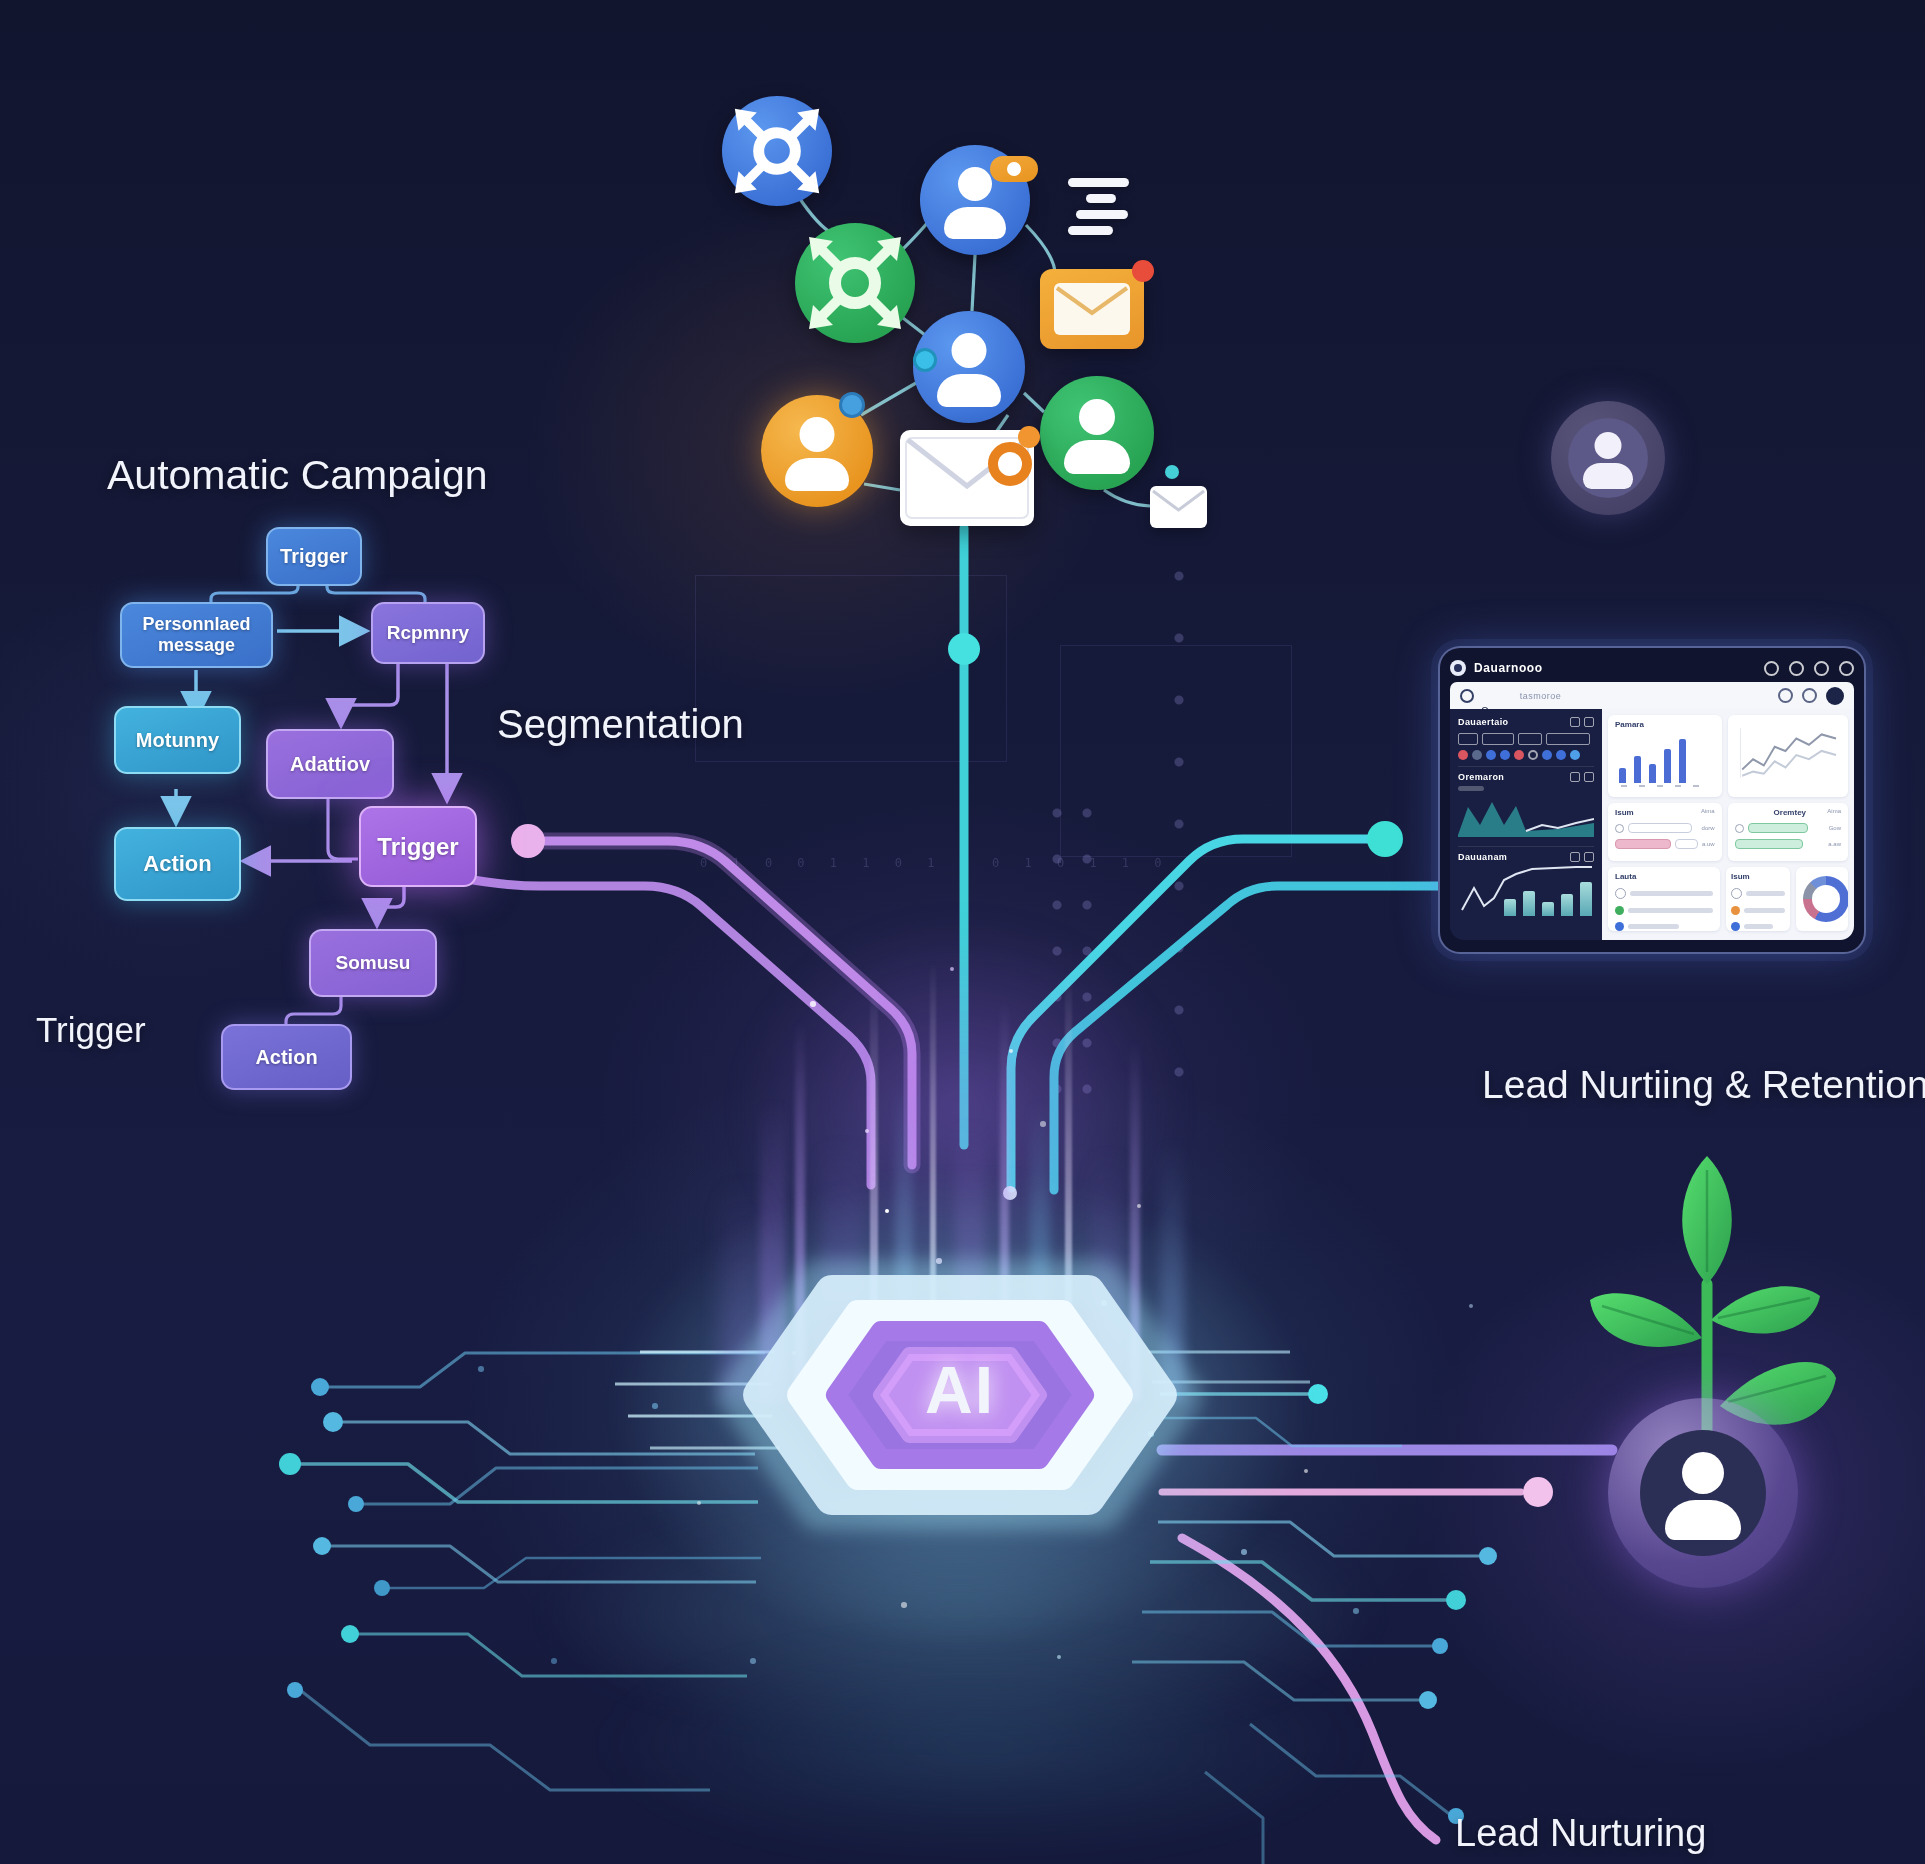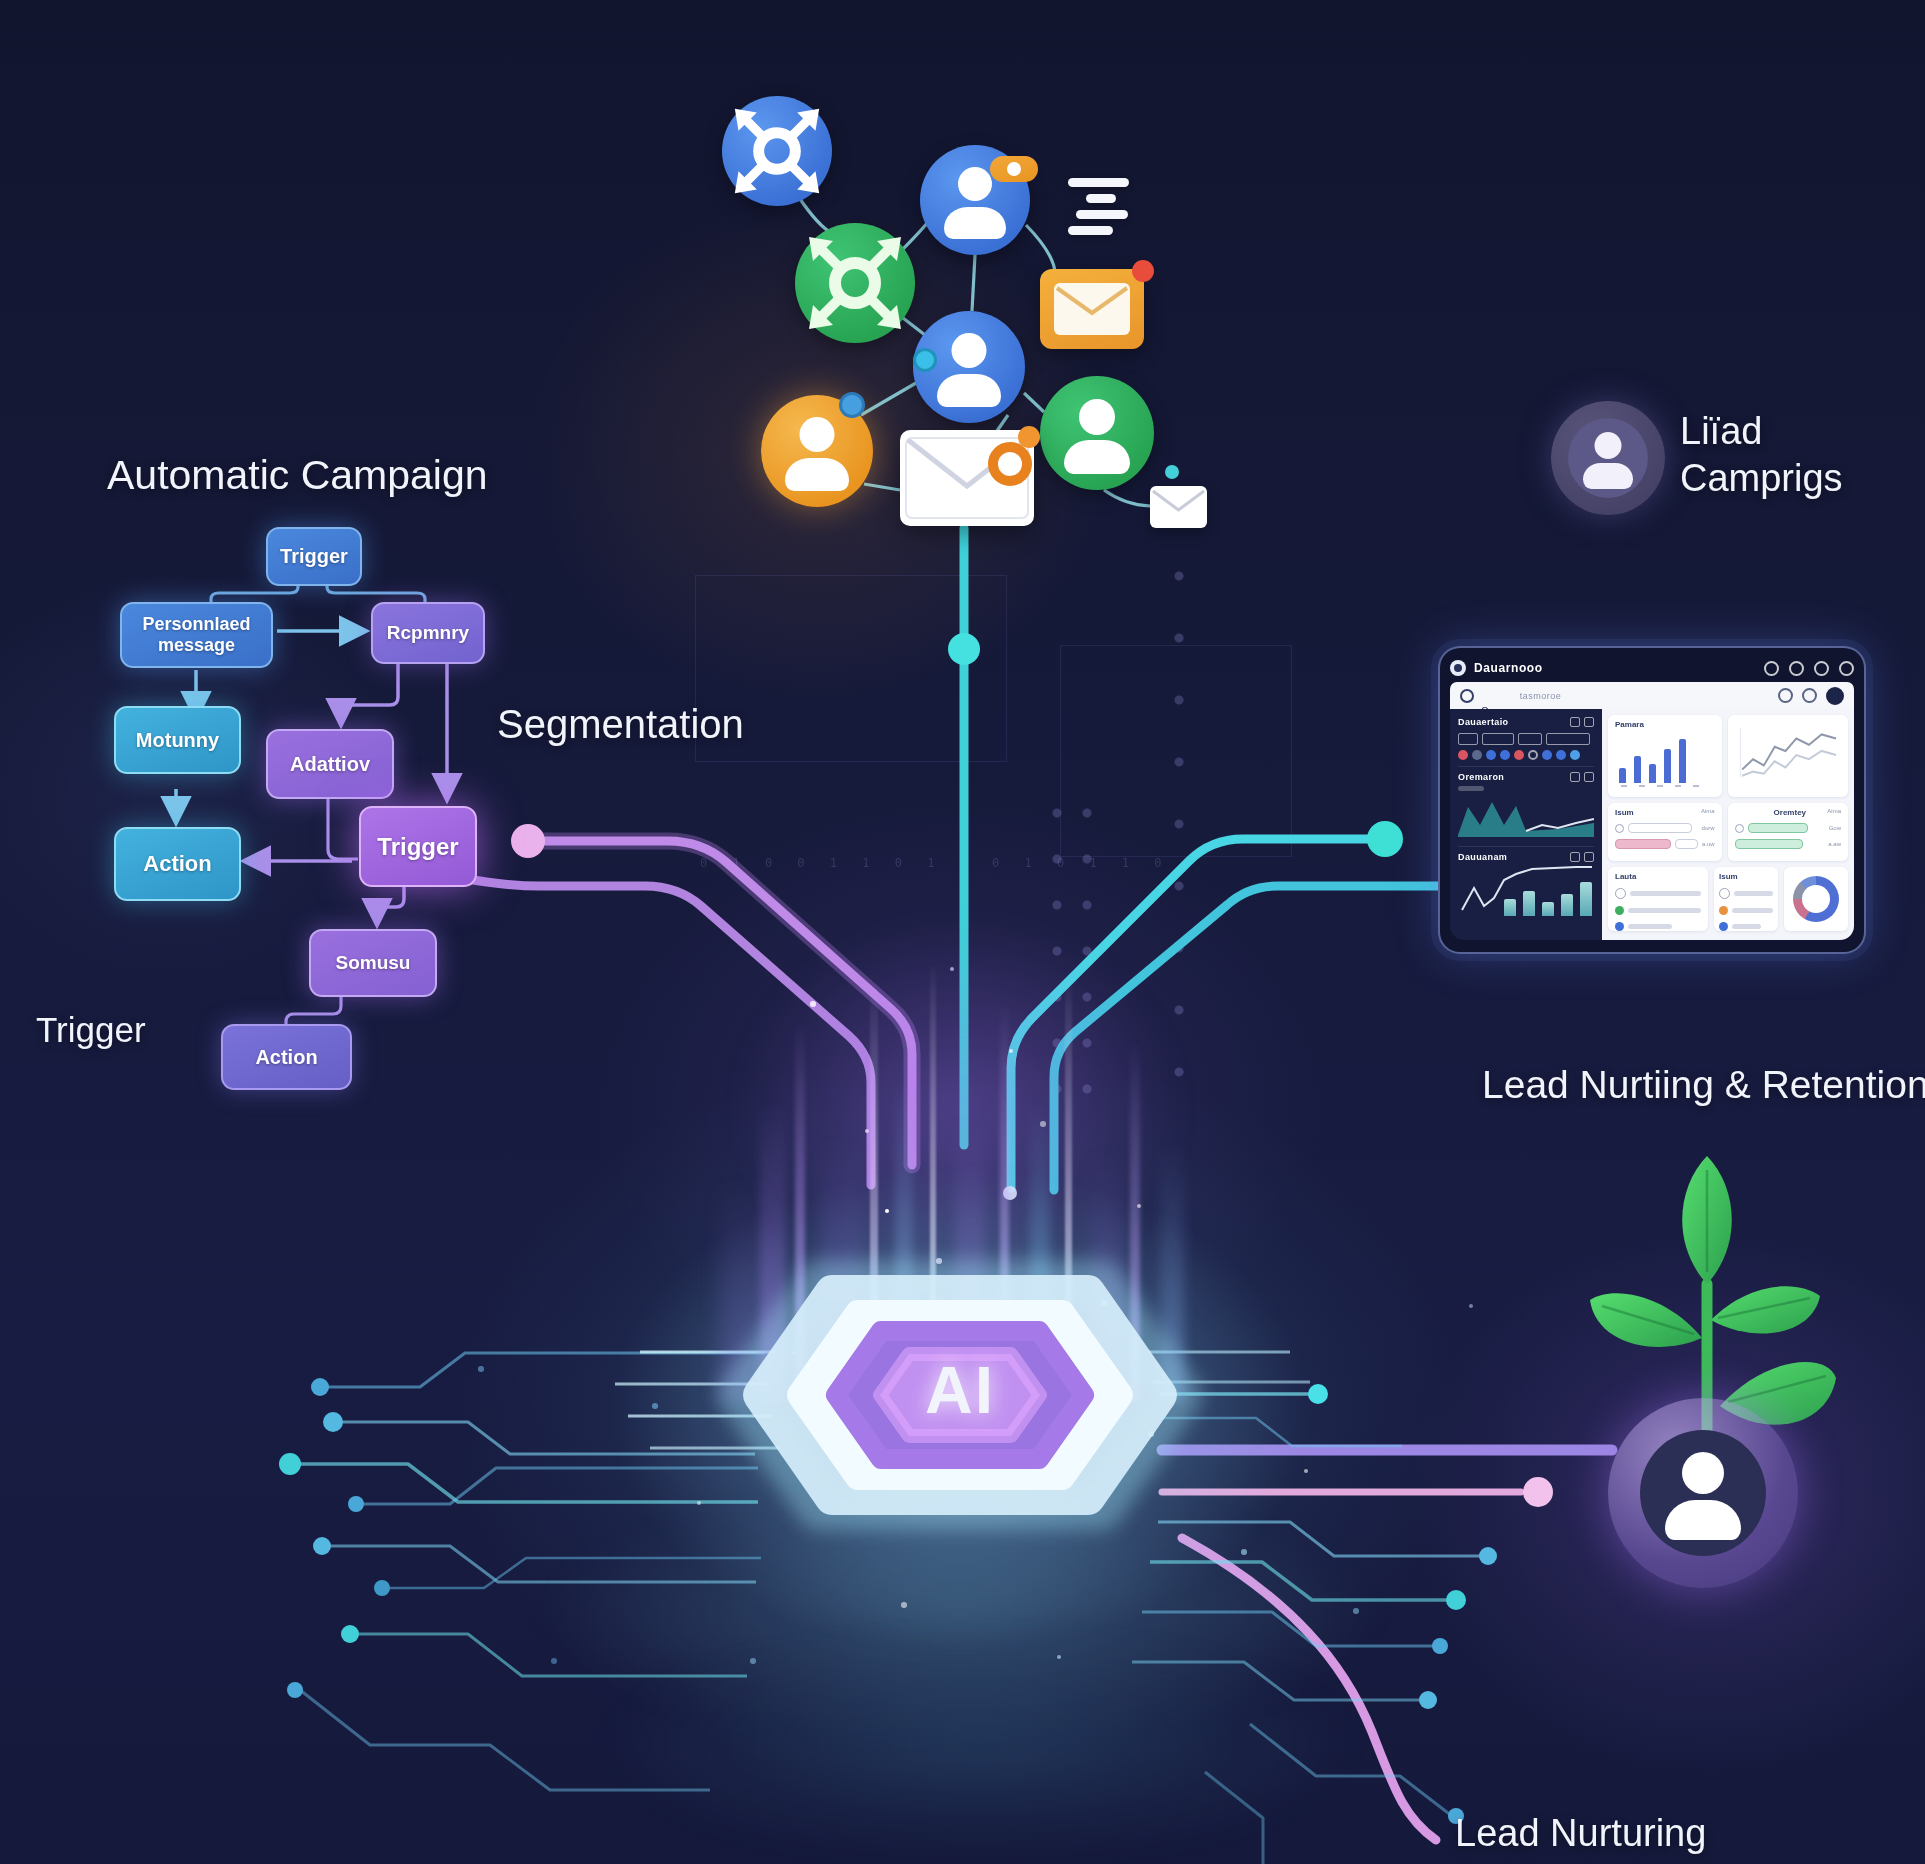--- a/index.html
+++ b/index.html
@@ -344,24 +344,20 @@
   <div class="fbox fb-indigo" style="left:221px;top:1024px;width:127px;height:62px;font-size:20px;">Action</div>
   <div class="abs lbl" style="left:36px;top:1010px;font-size:35px;font-weight:500;">Trigger</div>
   <div class="abs lbl" style="left:497px;top:702px;font-size:40px;font-weight:500;">Segmentation</div>
 
   <div class="abs" style="left:1551px;top:401px;width:114px;height:114px;border-radius:50%;background:radial-gradient(circle at 35% 30%,#575379,#454167 75%);box-shadow:0 0 30px rgba(90,85,150,.5);">
     <div class="abs" style="left:17px;top:17px;width:80px;height:80px;border-radius:50%;background:#5c5887;">
       <div class="p-head" style="top:14px;width:27px;height:27px;background:#f2f0fa;"></div>
       <div class="p-body" style="top:45px;width:50px;height:26px;background:#f2f0fa;"></div>
     </div>
   </div>
-  <div class="abs lbl" style="left:1680px;top:408px;font-size:38px;line-height:47px;font-weight:500;">
-    <div>Liïad</div>
-    <div>Camprigs</div>
-  </div>
 
   <div class="dashboard">
     <div class="db-header">
       <div class="db-logo"></div>
       <div class="db-header-title">Dauarnooo</div>
       <div class="db-header-icons">
           <i></i>
           <i></i>
           <i></i>
           <i></i>
@@ -487,21 +483,21 @@
               <b class="picon"></b>
               <span class="pbar green" style="width:58px;"></span>
               <span class="plab">Gow</span>
             </div>
           <div class="prow">
               <span class="pbar green" style="width:66px;"></span>
               <span class="plab">a.aw</span>
             </div>
         </div>
         <div class="db-row3">
-          <div class="card" style="width:100px;flex:none;">
+          <div class="card" style="width:112px;flex:none;">
             <div class="card-title">Lauta</div>
             <div class="lrow">
                 <b style="border:1.5px solid #9aa3b8;"></b>
                 <s></s>
               </div>
             <div class="lrow">
                 <b style="background:#3fae5f;"></b>
                 <s></s>
               </div>
             <div class="lrow">

